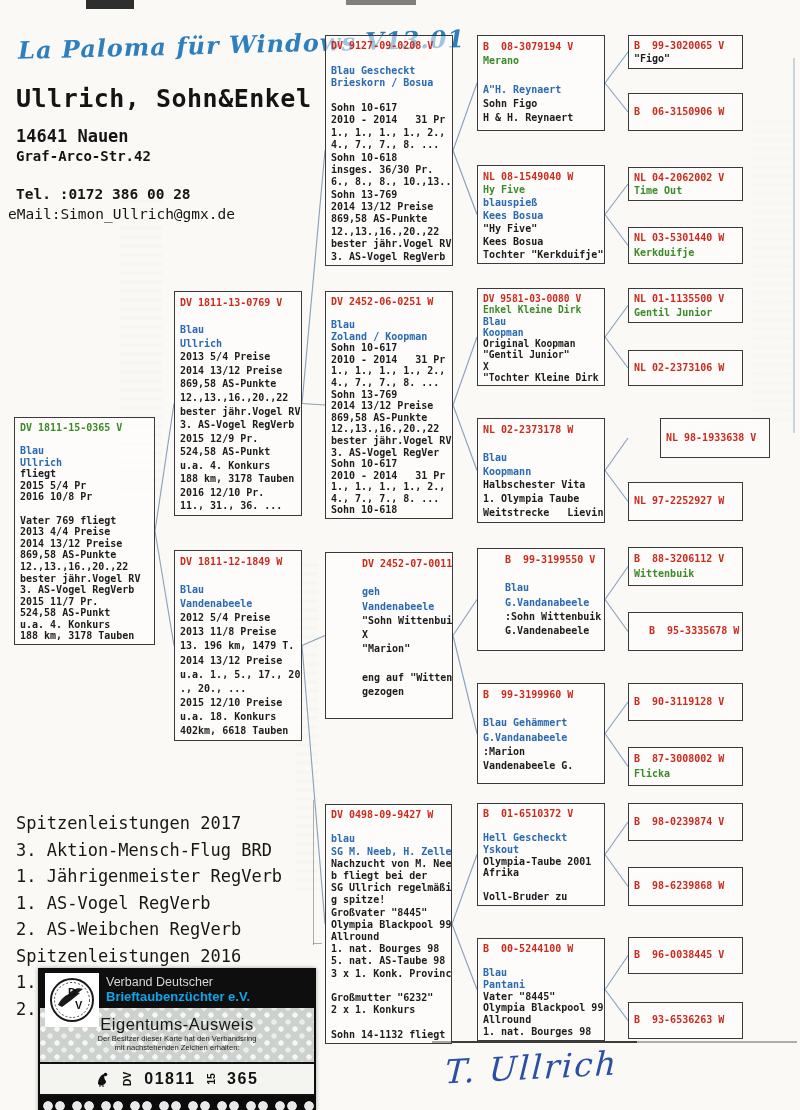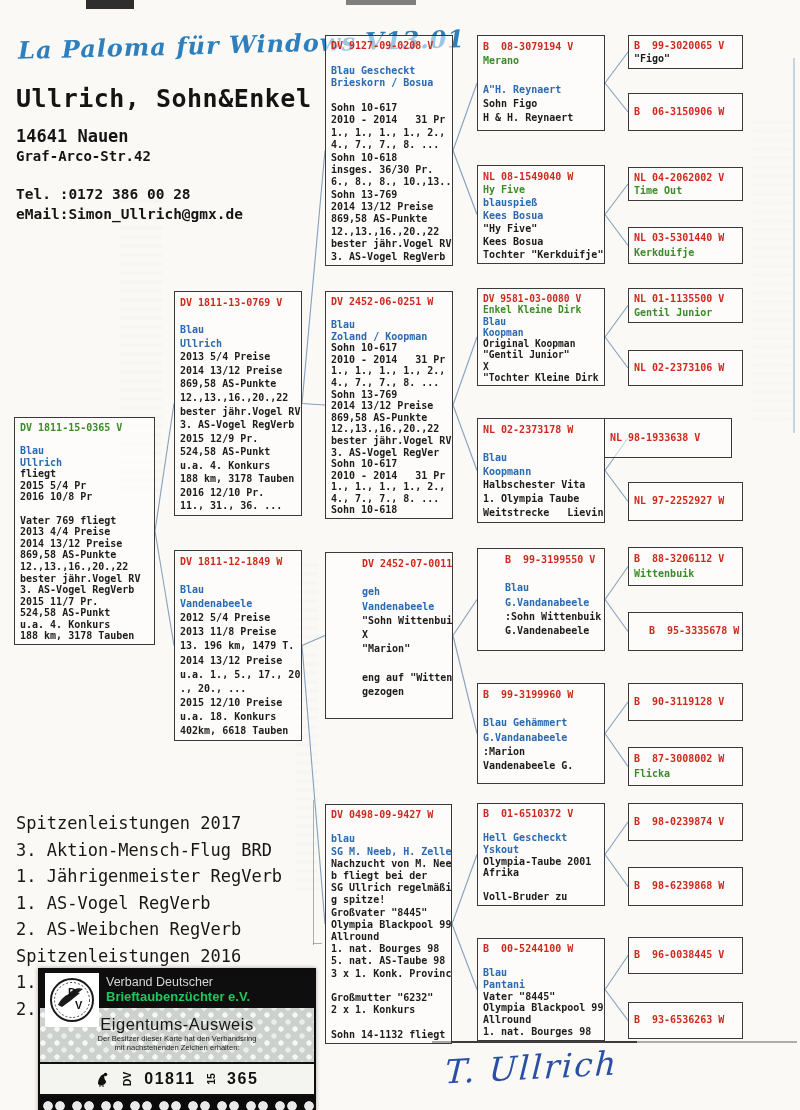--- a/index.html
+++ b/index.html
@@ -9,21 +9,21 @@
   .artifact{position:absolute;}
   .bleed{position:absolute;opacity:.55;filter:blur(1.2px);pointer-events:none;}
   
   .software-title{position:absolute;left:18px;top:30px;color:#2d7fbe;
      font-family:"DejaVu Serif",serif;font-style:italic;font-weight:bold;
      font-size:24px;transform:rotate(-1.5deg);letter-spacing:1px;}
   .owner-name{position:absolute;left:16px;top:84px;font-size:25px;font-weight:bold;color:#141414;letter-spacing:.5px;}
   .owner-addr1{position:absolute;left:16px;top:126px;font-size:17px;font-weight:bold;color:#141414;}
   .owner-addr2{position:absolute;left:16px;top:148px;font-size:14px;font-weight:bold;color:#141414;}
   .owner-tel{position:absolute;left:16px;top:186px;font-size:14.5px;font-weight:bold;color:#141414;}
-  .owner-mail{position:absolute;left:16px;top:206px;font-size:14.5px;font-weight:bold;color:#141414;}
+  .owner-mail{position:absolute;left:8px;top:206px;font-size:14.5px;font-weight:normal;color:#141414;}
   
   .pbox{position:absolute;border:1.4px solid #3a3a3a;background:rgba(255,255,255,.55);
         padding:4px 5px;box-sizing:border-box;font-size:10px;font-weight:bold;overflow:hidden;}
   .pbox.vcenter{display:flex;flex-direction:column;justify-content:center;}
   .ln{white-space:pre;}
   .c-r{color:#cd2a1d;}
   .c-g{color:#3c8b28;}
   .c-b{color:#2a6ab2;}
   .c-k{color:#1c1c1c;}
   #connectors{position:absolute;left:0;top:0;pointer-events:none;}
@@ -32,21 +32,21 @@
   
   .stamp{position:absolute;left:38px;top:968px;width:274px;height:146px;border:2px solid #0d0d0d;
      overflow:hidden;z-index:6;background:#cdd1cd;
      background-image:radial-gradient(circle at 3px 3px,rgba(255,255,255,.8) 2.4px,transparent 3px),
                       radial-gradient(circle at 10px 10px,rgba(255,255,255,.6) 2.4px,transparent 3px);
      background-size:14px 14px;box-shadow:0 0 4px rgba(0,0,0,.35);}
   .stamp-head{height:38px;background:#0e0e0e;color:#e8e8e8;padding-left:66px;
      display:flex;flex-direction:column;justify-content:center;
      font-family:"Liberation Sans",sans-serif;}
   .stamp-org1{font-size:12.5px;color:#d6d6d6;}
-  .stamp-org2{font-size:13px;font-weight:bold;color:#22c55e;}
+  .stamp-org2{font-size:13px;font-weight:bold;color:#0ea5e9;}
   .stamp-logo{position:absolute;left:5px;top:3px;width:54px;height:54px;background:#fff;
      display:flex;align-items:center;justify-content:center;z-index:2;}
   .stamp-body{height:54px;text-align:center;padding-top:7px;box-sizing:border-box;}
   .stamp-title{font-family:"Liberation Sans",sans-serif;font-size:16.5px;color:#161616;letter-spacing:.5px;}
   .stamp-sub{font-family:"Liberation Sans",sans-serif;font-size:7.6px;color:#222;line-height:9px;}
   .stamp-ring{height:30px;background:#f4f4f0;border-top:2px solid #0f0f0f;border-bottom:2px solid #0f0f0f;
      display:flex;align-items:center;justify-content:center;gap:10px;
      font-family:"Liberation Sans",sans-serif;font-weight:bold;color:#111;}
   .ring-num{font-size:16px;letter-spacing:1.5px;}
   .rot{transform:rotate(-90deg);font-size:10.5px;letter-spacing:0;}
@@ -330,21 +330,21 @@
         <div class="ln c-r">NL 03-5301440 W</div>
         <div class="ln c-g">Kerkduifje</div>
       </div>
       <div class="pbox vcenter" style="left: 628px; top: 288px; width: 115px; height: 35px; line-height: 13.5px;">
         <div class="ln c-r">NL 01-1135500 V</div>
         <div class="ln c-g">Gentil Junior</div>
       </div>
       <div class="pbox vcenter" style="left: 628px; top: 350px; width: 115px; height: 36px; line-height: 14.2px;">
         <div class="ln c-r">NL 02-2373106 W</div>
       </div>
-      <div class="pbox vcenter" style="left: 604px; top: 418px; width: 128px; height: 40px; line-height: 14.2px;">
+      <div class="pbox vcenter" style="left: 660px; top: 418px; width: 110px; height: 40px; line-height: 14.2px;">
         <div class="ln c-r">NL 98-1933638 V</div>
       </div>
       <div class="pbox vcenter" style="left: 628px; top: 482px; width: 115px; height: 39px; line-height: 14.2px;">
         <div class="ln c-r">NL 97-2252927 W</div>
       </div>
       <div class="pbox vcenter" style="left: 628px; top: 547px; width: 115px; height: 39px; line-height: 14.2px;">
         <div class="ln c-r">B  88-3206112 V</div>
         <div class="ln c-g">Wittenbuik</div>
       </div>
       <div class="pbox vcenter" style="left: 628px; top: 612px; width: 115px; height: 39px; line-height: 14.2px; padding-left: 20px;">

